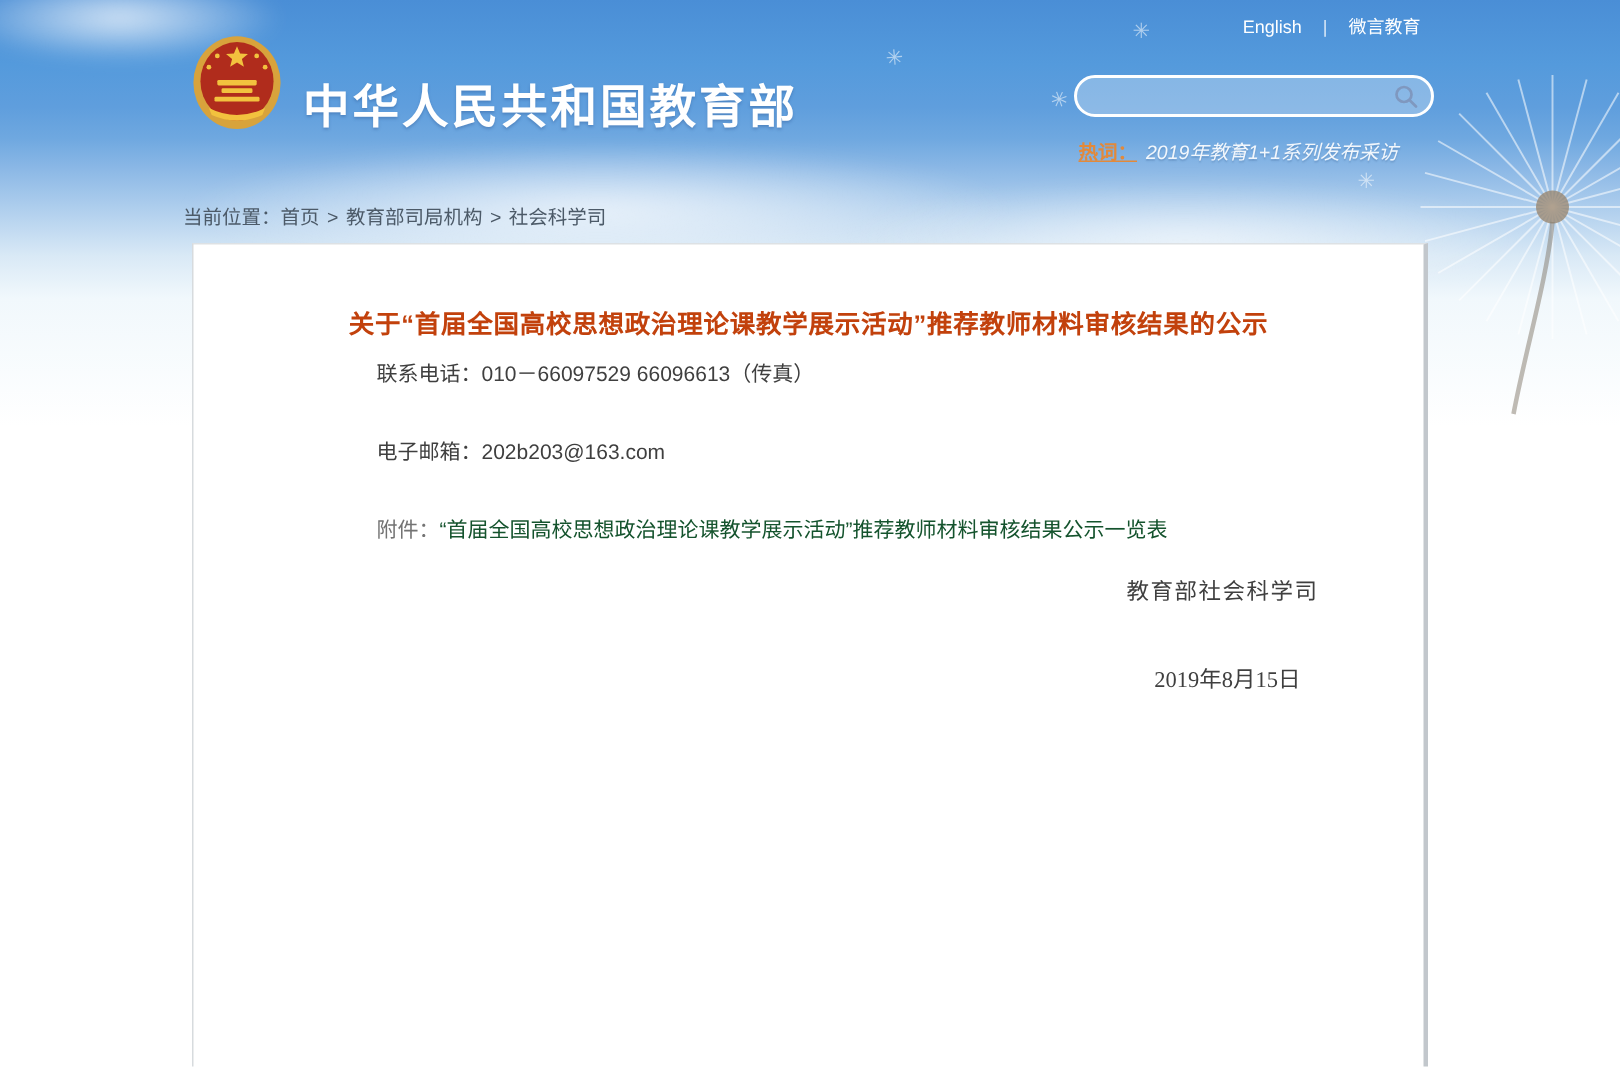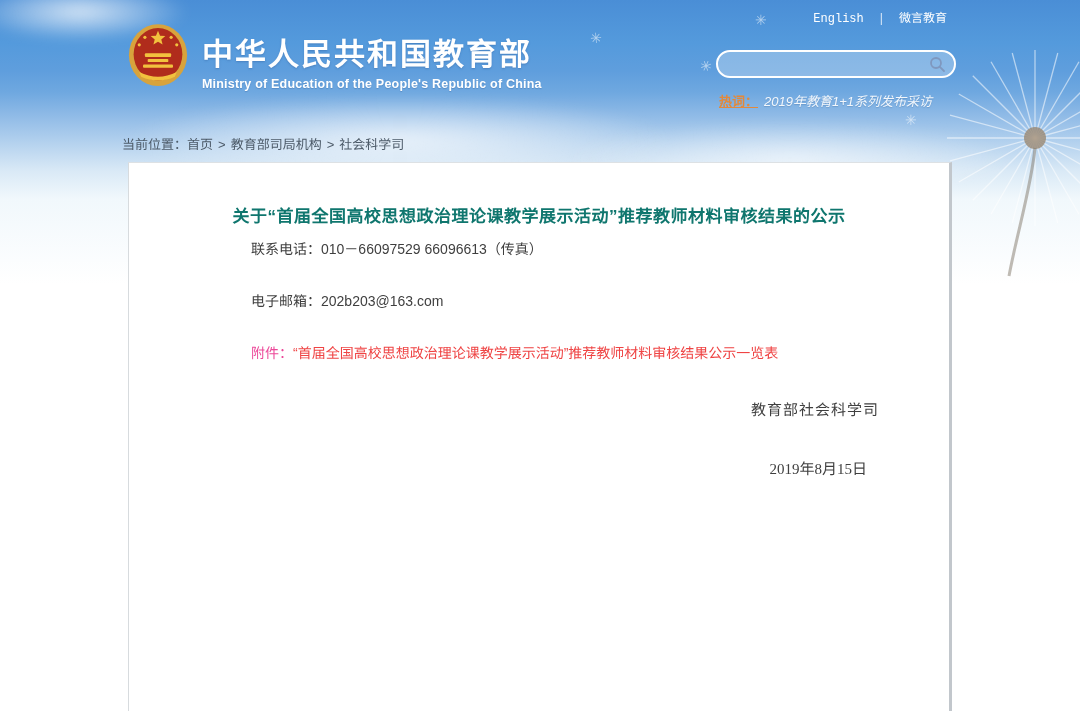--- a/index.html
+++ b/index.html
@@ -23,21 +23,21 @@
     background: radial-gradient(ellipse at center, rgba(255,255,255,.75), rgba(255,255,255,0) 70%); }
   .cloud-b { left: 120px; top: 95px; width: 560px; height: 90px;
     background: radial-gradient(ellipse at center, rgba(255,255,255,.7), rgba(255,255,255,0) 70%); }
   .cloud-c { left: 560px; top: 120px; width: 460px; height: 80px;
     background: radial-gradient(ellipse at center, rgba(255,255,255,.6), rgba(255,255,255,0) 70%); }
 
   .dandelion { position: absolute; right: -45px; top: 8px; }
   .seed { position: absolute; color: rgba(255,255,255,.55); font-size: 14px; }
 
   
-  .topbar { position: absolute; top: 8px; right: 133px; color: #fff; font-size: 12px; font-family: Liberation Mono, monospace; }
+  .topbar { position: absolute; top: 8px; right: 133px; color: #fff; font-size: 12px; }
   .topbar a { color: #fff; text-decoration: none; }
   .topbar .sep { margin: 0 14px; color: rgba(255,255,255,.8); }
 
   .brand { position: absolute; left: 128px; top: 23px; display: flex; align-items: flex-end; cursor: pointer; }
   .emblem { width: 60px; height: 68px; margin-right: 14px; }
   .brand-text { color: #fff; padding-top: 2px; }
   .brand-title {
     font-size: 31px; font-weight: 700; letter-spacing: 2px;
     text-shadow: 0 1px 2px rgba(40,80,140,.35); line-height: 38px;
   }
@@ -68,33 +68,33 @@
   
   .panel {
     position: absolute; left: 128px; top: 162px; width: 820px; height: 560px;
     background: #ffffff;
     border-left: 1px solid #d7dbde;
     border-top: 1px solid #dde1e4;
     border-right: 3px solid #c2c7cc;
   }
   .article { padding: 0 70px; }
   .article-title {
-    margin: 42px 0 0; font-size: 17px; font-weight: 700; color: #0f766e;
+    margin: 42px 0 0; font-size: 17px; font-weight: 700; color: #c2410c;
     text-align: center; letter-spacing: .5px; line-height: 24px;
   }
   .article-body {
     margin: 22px 0 0; font-size: 14px; line-height: 33px; color: #3f3f3f;
     text-align: justify; text-indent: 2em;
   }
   .contact-line { margin: 4px 0 0; padding-left: 52px; font-size: 14px; line-height: 33px; color: #3f3f3f; }
   .contact-line + .contact-line { margin-top: 19px; }
   .attachment-line { margin: 19px 0 0; padding-left: 52px; font-size: 14px; line-height: 33px; }
-  .attachment-label { color: #ec4899; }
-  .attachment-link { color: #ef4444; text-decoration: none; font-weight: 500; }
-  .sig-name { margin: 28px 0 0; text-align: right; font-size: 15px; color: #3f3f3f; letter-spacing: 1px; }
+  .attachment-label { color: #737373; }
+  .attachment-link { color: #14532d; text-decoration: none; font-weight: 500; }
+  .sig-name { margin: 12px 0 0; text-align: right; font-size: 15px; color: #3f3f3f; letter-spacing: 1px; }
   .sig-date { margin: 38px 0 0; padding-right: 12px; text-align: right; font-size: 15px; color: #3f3f3f; font-family: Liberation Serif, serif; }
 </style>
 </head>
 <body>
 
 <div class="stage">
 
   <div class="sky"></div>
   <div class="cloud cloud-a"></div>
   <div class="cloud cloud-b"></div>
@@ -149,21 +149,20 @@
       <circle cx="46" cy="15" r="1.7" fill="#f2c23e"></circle>
       <circle cx="12" cy="23" r="1.7" fill="#f2c23e"></circle>
       <circle cx="52" cy="23" r="1.7" fill="#f2c23e"></circle>
       <rect x="18" y="32" width="28" height="4" rx="1" fill="#f2c23e"></rect>
       <rect x="21" y="38" width="22" height="3.4" rx="1" fill="#f2c23e"></rect>
       <rect x="16" y="44" width="32" height="3.4" rx="1" fill="#f2c23e"></rect>
       <path d="M12 52 q20 10 40 0 l-2 5 q-18 8 -36 0 Z" fill="#f2c23e"></path>
     </svg>
     <div class="brand-text">
       <div class="brand-title">中华人民共和国教育部</div>
-      <div class="brand-sub">Ministry of Education of the People's Republic of China</div>
     </div>
   </div>
 
   <div class="search-box">
     <input type="text" value="" placeholder="" style="">
     <button class="search-btn" title="">
       <svg width="17" height="17" viewBox="0 0 17 17">
         <circle cx="7" cy="7" r="5" fill="none" stroke="#7f98bf" stroke-width="1.8"></circle>
         <line x1="10.8" y1="10.8" x2="15" y2="15" stroke="#7f98bf" stroke-width="1.8" stroke-linecap="round"></line>
       </svg>

